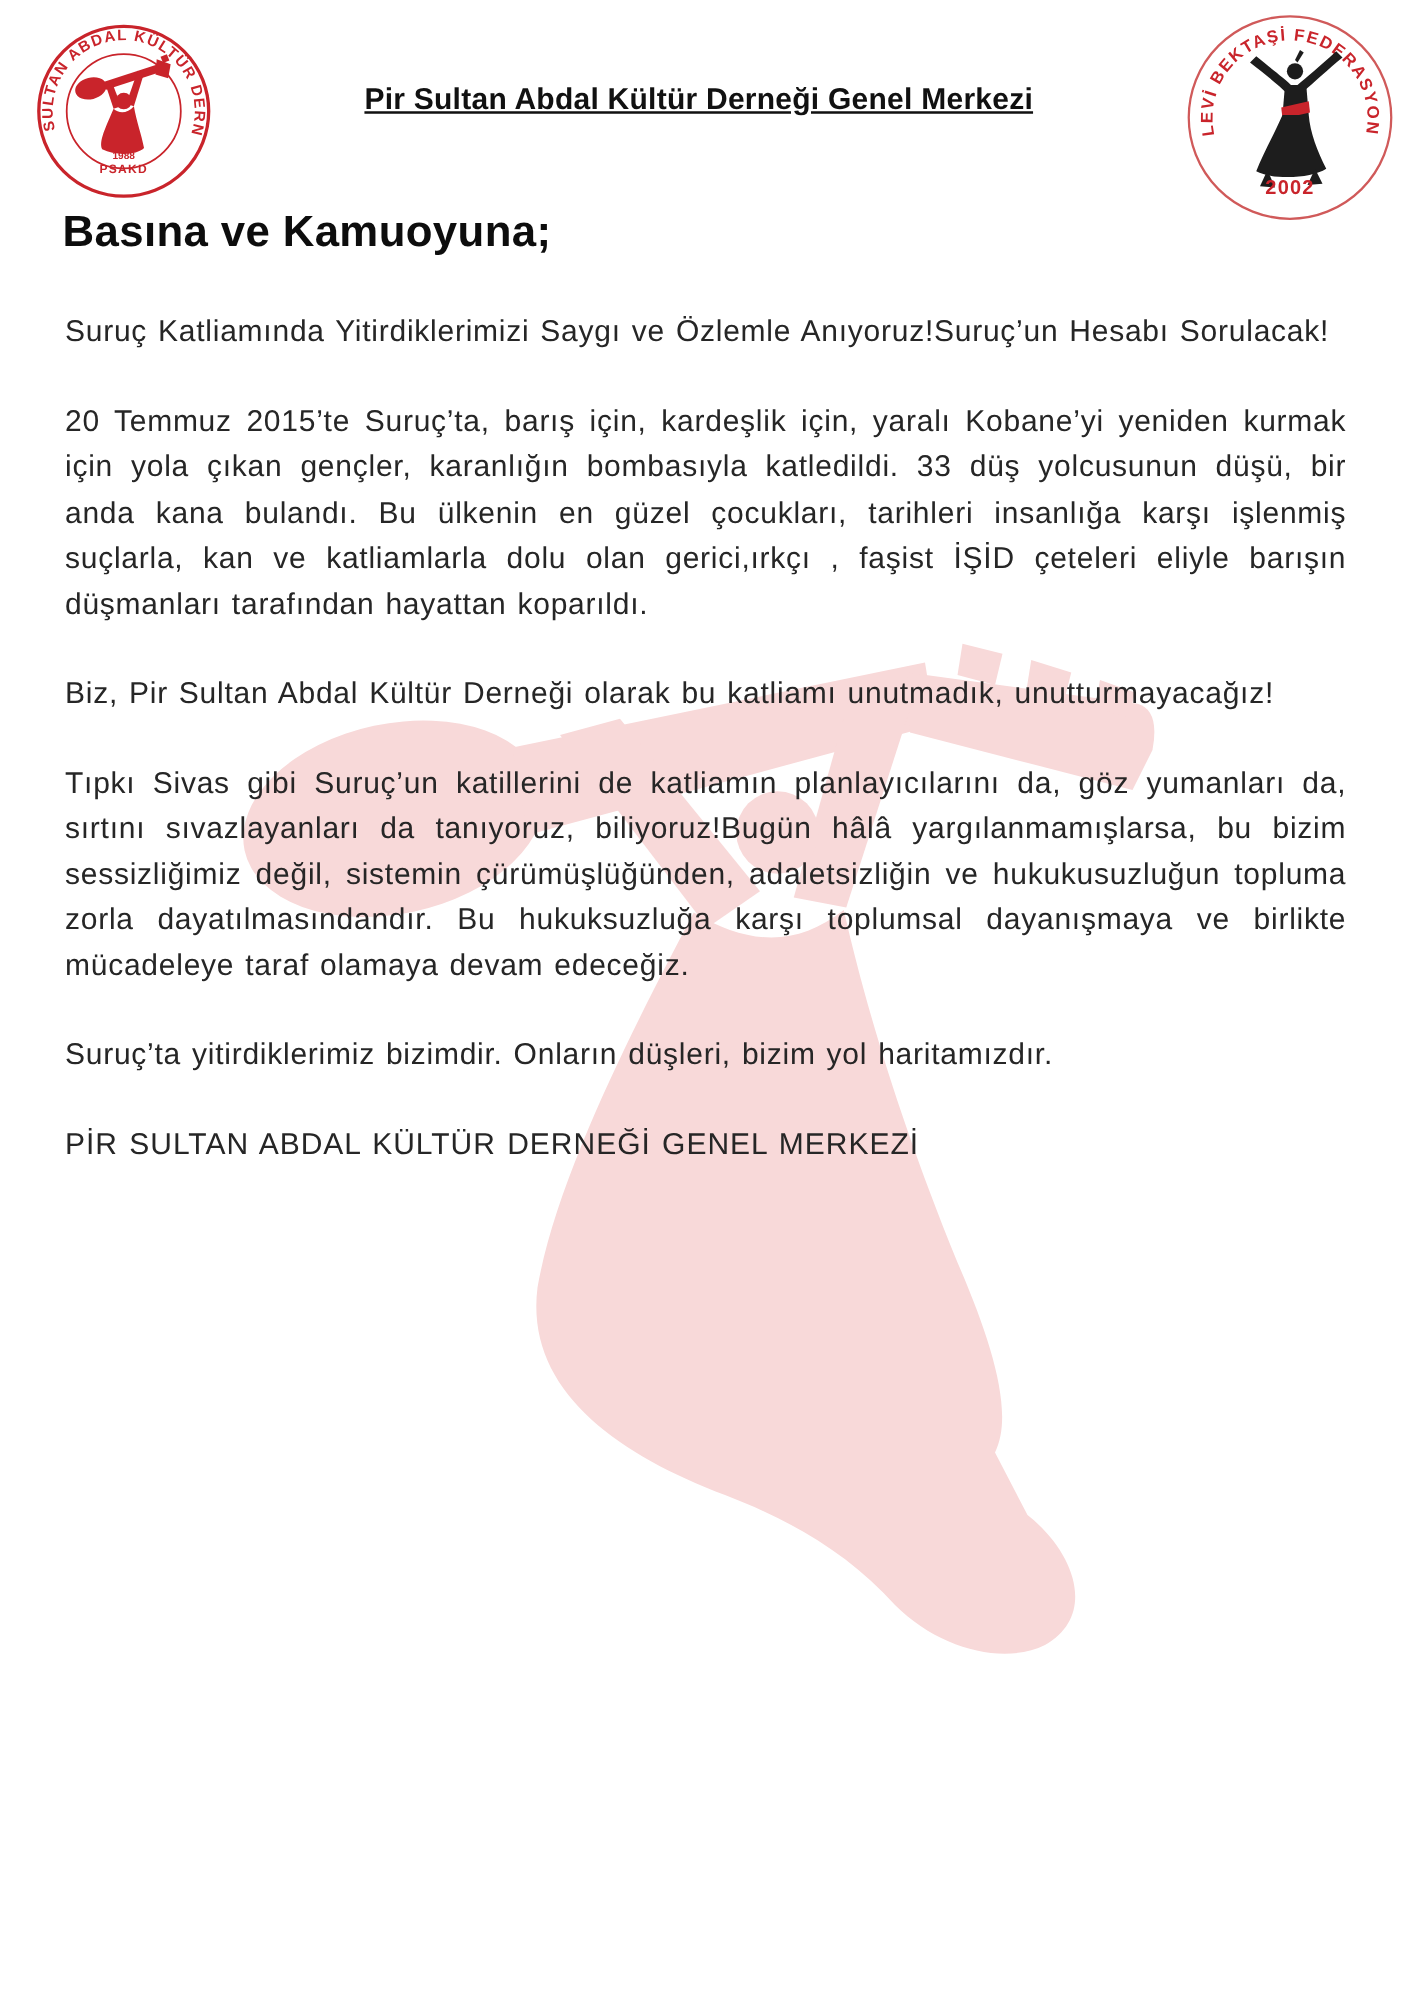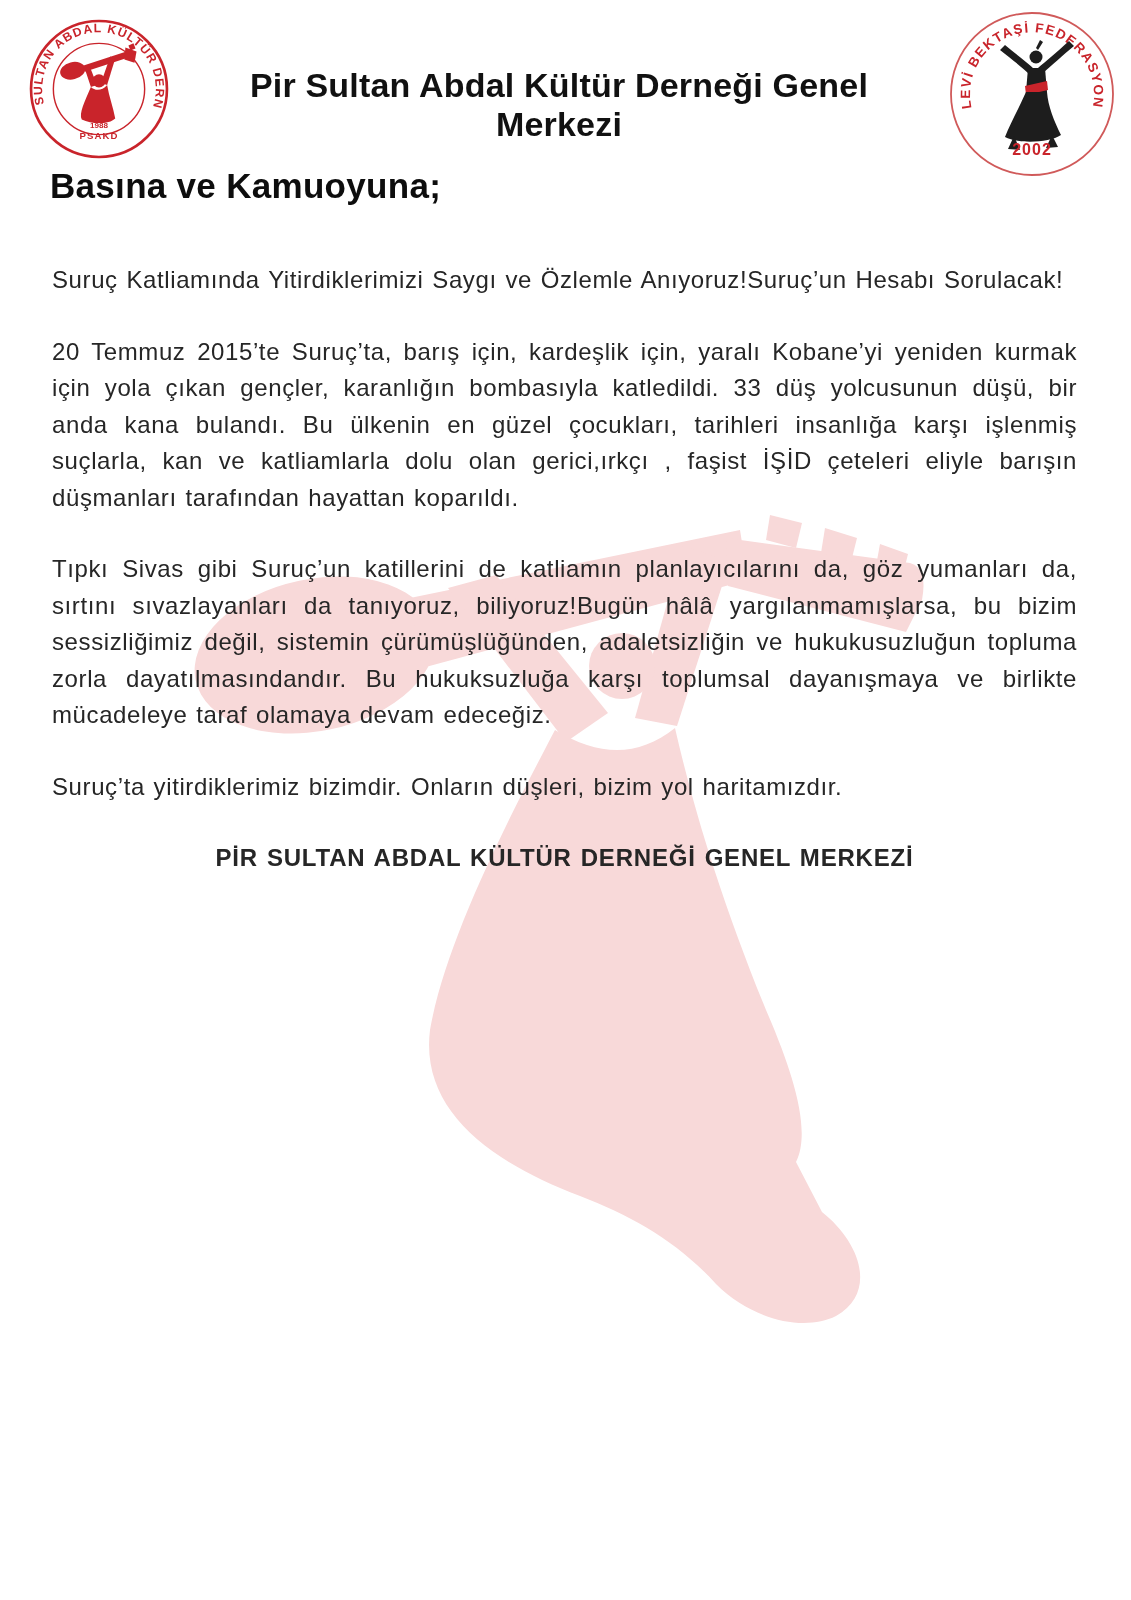--- a/index.html
+++ b/index.html
@@ -19,23 +19,24 @@
     position: absolute; left: 28px; top: 18px;
     width: 142px; height: 142px;
   }
   .logo-right {
     position: absolute; left: 948px; top: 10px;
     width: 168px; height: 168px;
   }
   .doc-title {
     position: absolute; left: 185px; top: 66px; width: 748px;
     text-align: center;
-    font-size: 34px; font-weight: 700; color: #111;
+    font-size: 24px; font-weight: 700; color: #111;
     letter-spacing: 0.2px;
     z-index: 2;
+    text-decoration: underline;
   }
 
   
   .salutation {
     position: absolute; left: 50px; top: 166px;
     font-size: 35px; font-weight: 700; color: #0d0d0d;
     letter-spacing: 0.3px;
     z-index: 2;
     text-align: right;
   }
@@ -54,26 +55,24 @@
     z-index: 1;
     color: #262626;
   }
   .content p {
     font-size: 24px;
     line-height: 36.5px;
     letter-spacing: 0.6px;
     word-spacing: 1.5px;
     text-align: justify;
     margin-bottom: 35px;
-    margin-top: 14px;
   }
   .content p.signature {
-    text-align: center;
+    text-align: left;
     letter-spacing: 0.8px;
-    font-weight: bold;
   }
 </style>
 </head>
 <body>
 
 <div class="page">
 
   <div class="logo-left">
     <svg viewBox="0 0 140 140" width="142" height="142">
       <circle cx="70" cy="70" r="67" fill="#ffffff" stroke="#c9242b" stroke-width="2.6"></circle>
@@ -156,18 +155,19 @@
                C624 862 572 850 536 814
                C498 772 452 746 400 726
                C310 692 240 640 250 560
                C266 468 332 342 375 260 Z"></path>
     </g>
   </svg>
 
   <div class="content">
     <p>Suruç Katliamında Yitirdiklerimizi Saygı ve Özlemle Anıyoruz!Suruç’un Hesabı Sorulacak!</p>
     <p>20 Temmuz 2015’te Suruç’ta, barış için, kardeşlik için, yaralı Kobane’yi yeniden kurmak için yola çıkan gençler, karanlığın bombasıyla katledildi. 33 düş yolcusunun düşü, bir anda kana bulandı. Bu ülkenin en güzel çocukları, tarihleri insanlığa karşı işlenmiş suçlarla, kan ve katliamlarla dolu  olan gerici,ırkçı , faşist İŞİD çeteleri eliyle barışın düşmanları tarafından hayattan koparıldı.</p>
+    <p>Biz, Pir Sultan Abdal Kültür Derneği olarak bu katliamı unutmadık, unutturmayacağız!</p>
     <p>Tıpkı Sivas gibi Suruç’un katillerini de katliamın planlayıcılarını da, göz yumanları da, sırtını sıvazlayanları da tanıyoruz, biliyoruz!Bugün hâlâ yargılanmamışlarsa, bu bizim sessizliğimiz değil, sistemin çürümüşlüğünden, adaletsizliğin ve hukukusuzluğun topluma zorla dayatılmasındandır. Bu  hukuksuzluğa  karşı toplumsal dayanışmaya ve birlikte mücadeleye taraf olamaya devam edeceğiz.</p>
     <p>Suruç’ta yitirdiklerimiz bizimdir. Onların düşleri, bizim yol haritamızdır.</p>
     <p class="signature">PİR SULTAN ABDAL KÜLTÜR DERNEĞİ GENEL MERKEZİ</p>
   </div>
 
 </div>
 
 </body></html>

